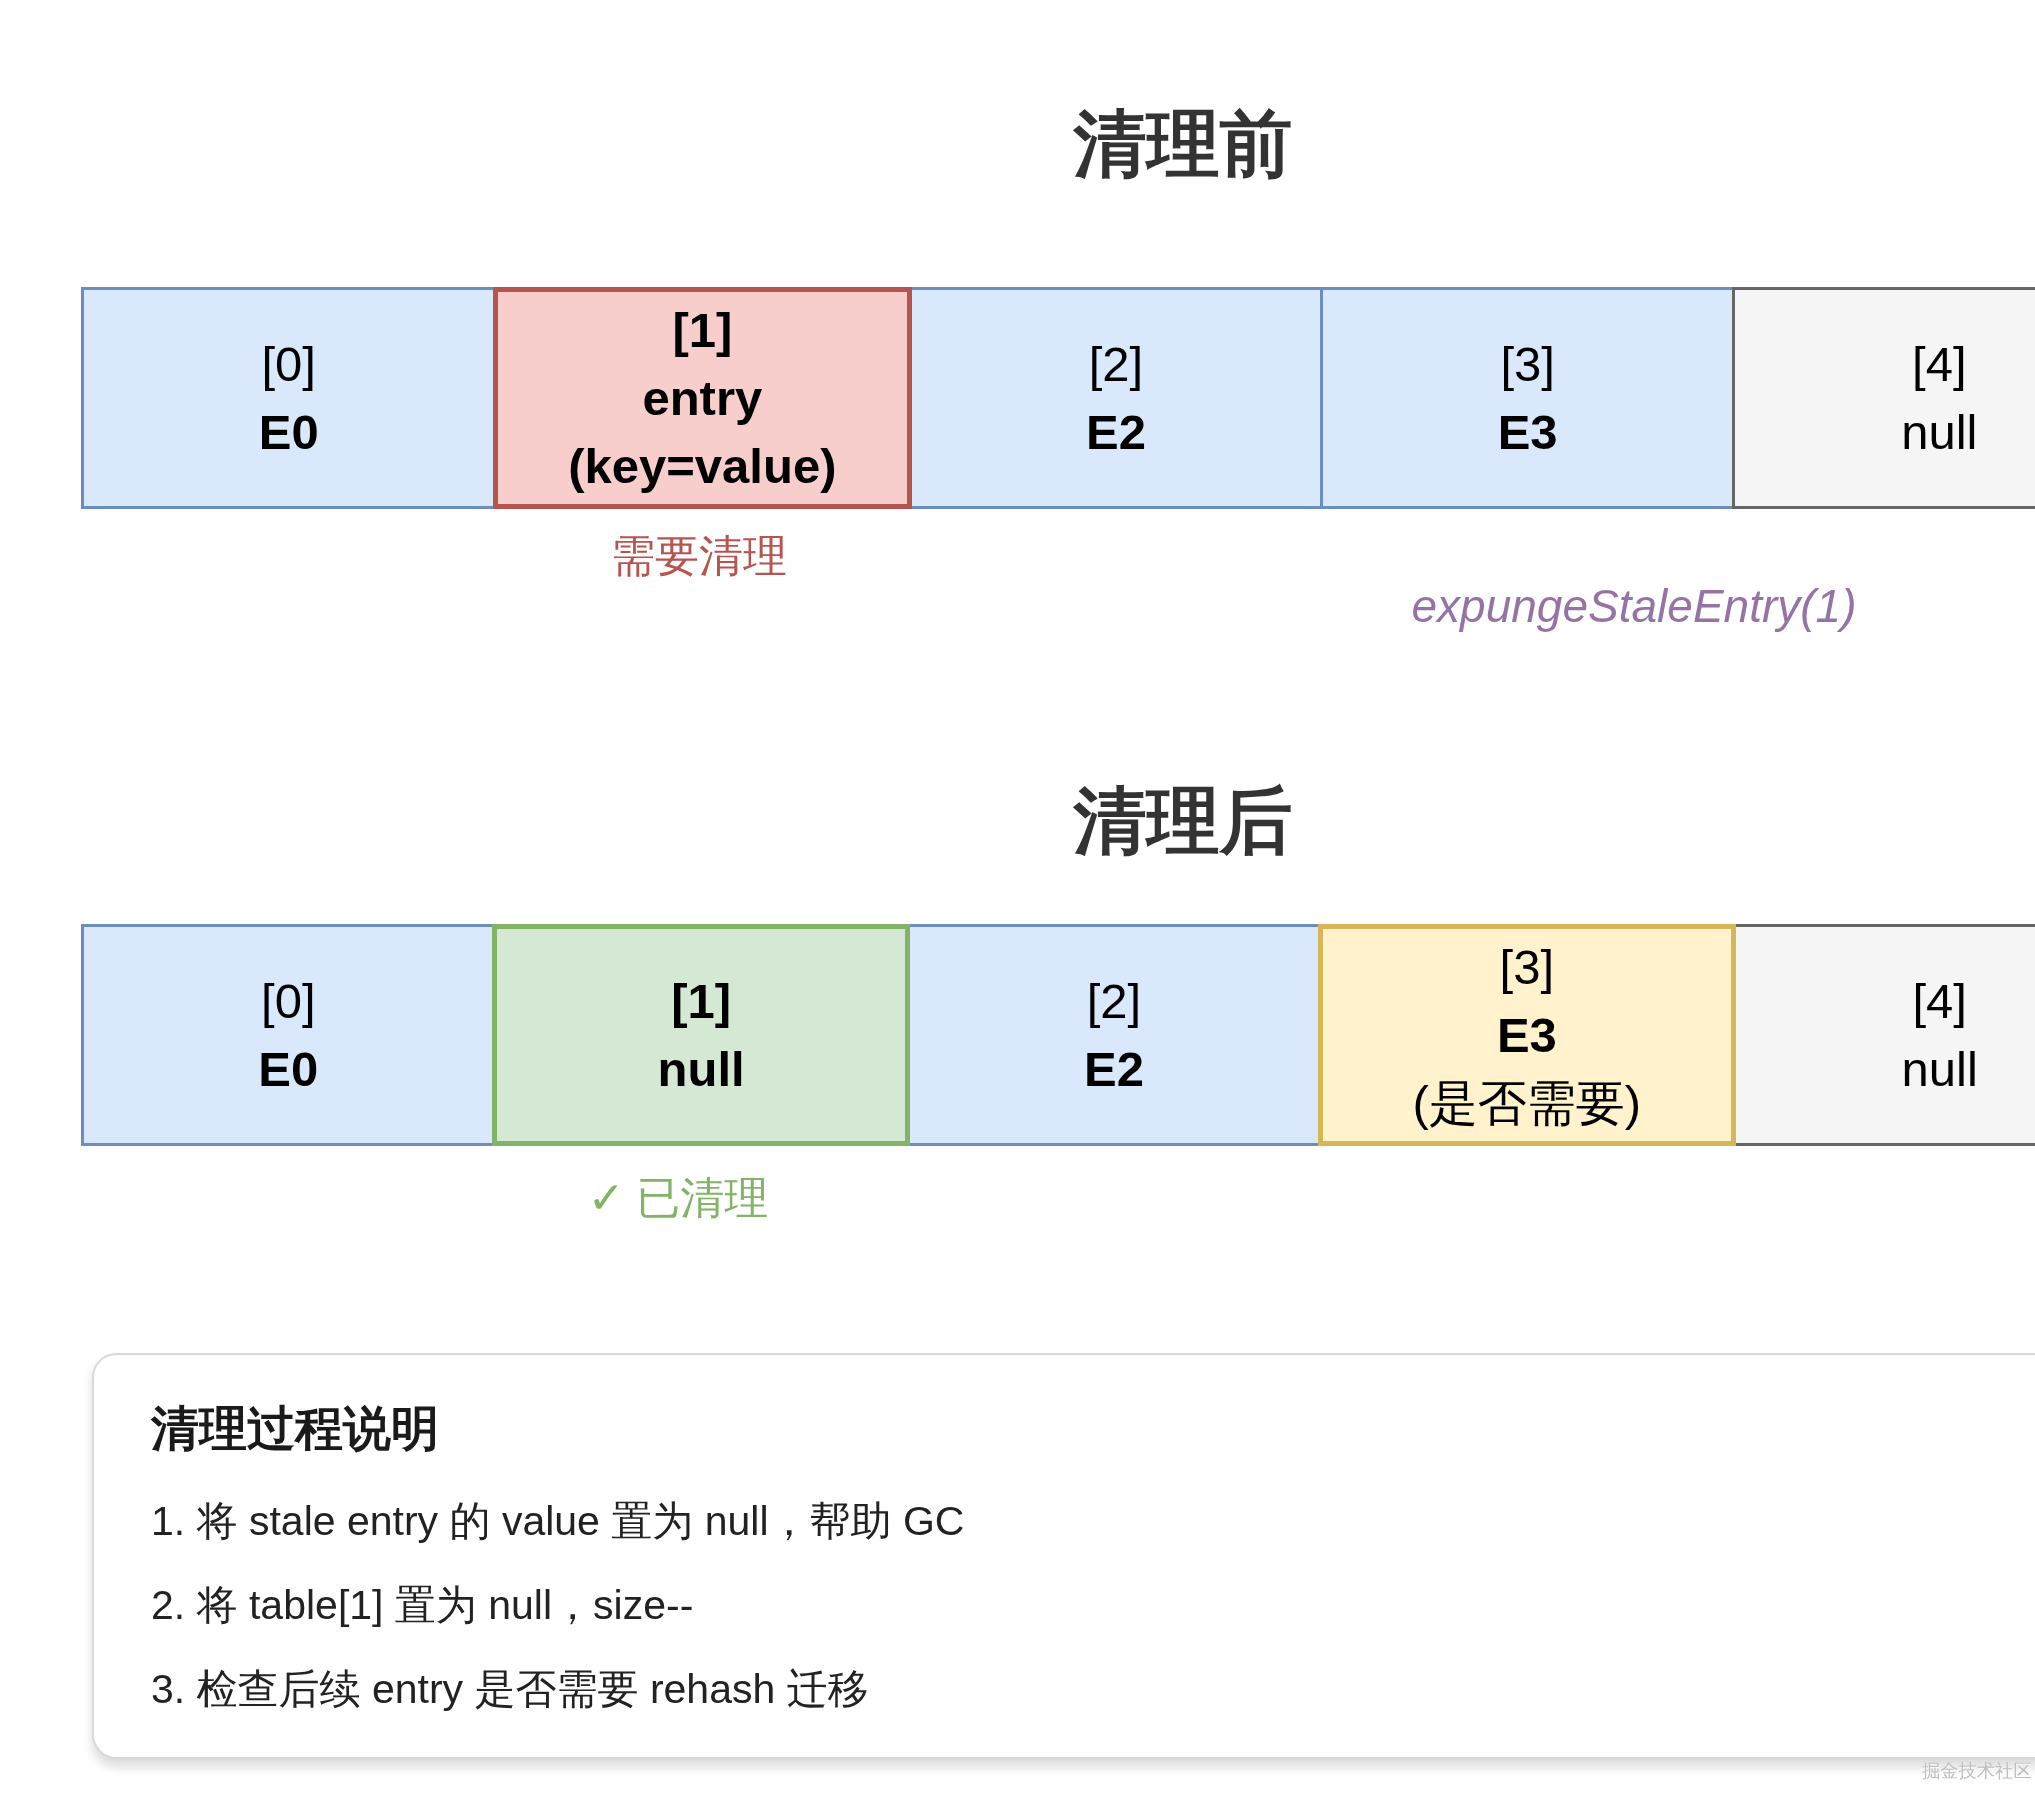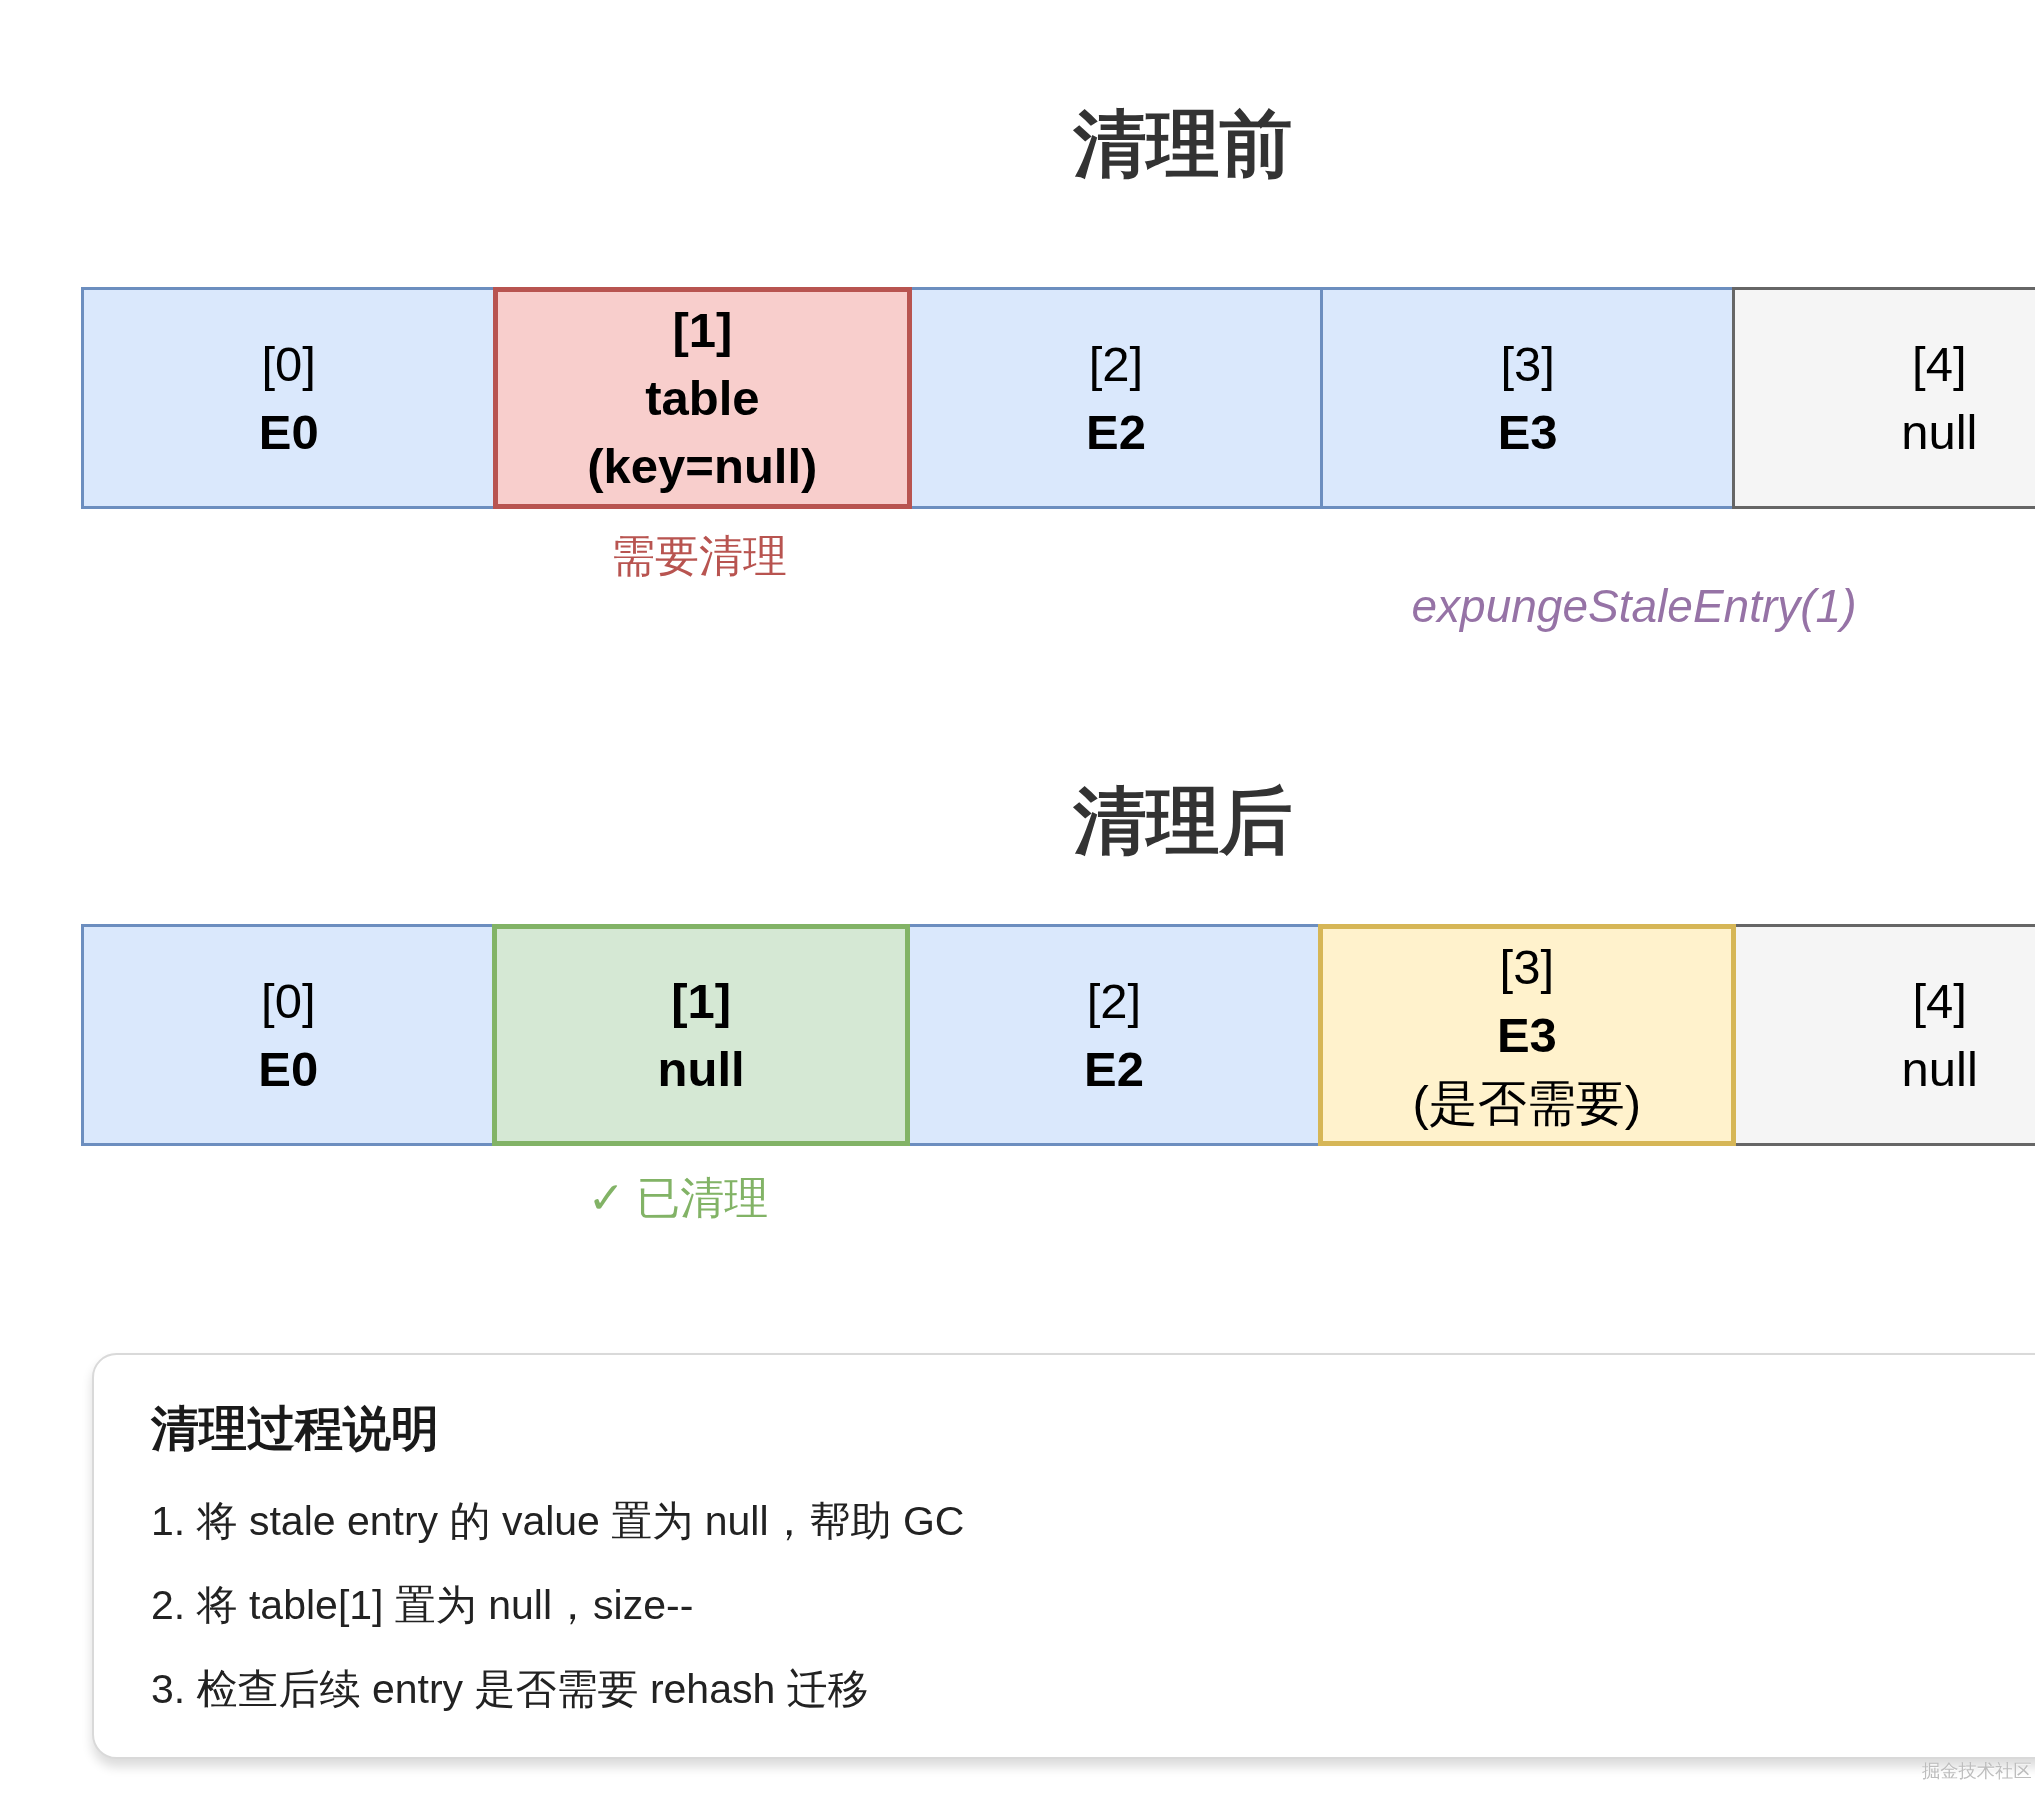--- a/index.html
+++ b/index.html
@@ -93,22 +93,22 @@
 
 <h1 class="title title-before">清理前</h1>
 
 <div class="array-row row-before" id="row-before">
     <div class="cell blue">
       <div class="cell-line">[0]</div>
       <div class="cell-line bold">E0</div>
     </div>
     <div class="cell red">
       <div class="cell-line bold">[1]</div>
-      <div class="cell-line bold">table</div>
-      <div class="cell-line bold">(key=null)</div>
+      <div class="cell-line bold">entry</div>
+      <div class="cell-line bold">(key=value)</div>
     </div>
     <div class="cell blue">
       <div class="cell-line">[2]</div>
       <div class="cell-line bold">E2</div>
     </div>
     <div class="cell blue">
       <div class="cell-line">[3]</div>
       <div class="cell-line bold">E3</div>
     </div>
     <div class="cell gray">

